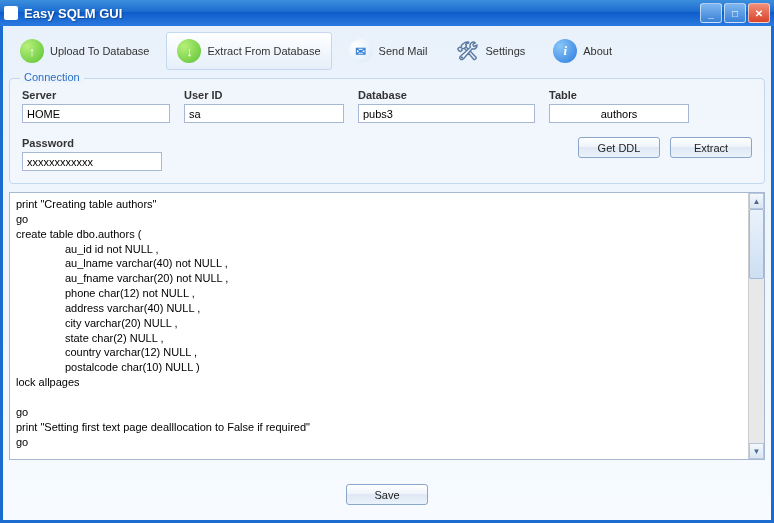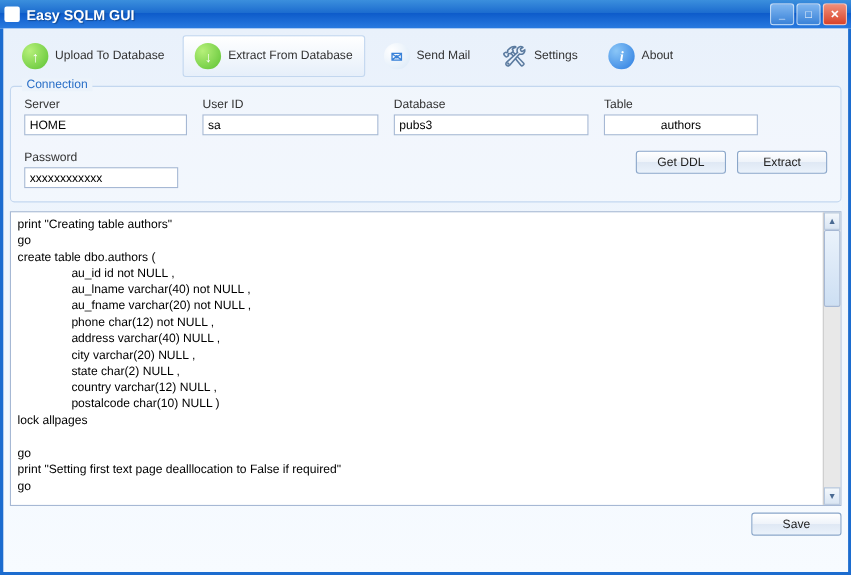--- a/index.html
+++ b/index.html
@@ -25,41 +25,41 @@
 .ticon.down { background: radial-gradient(circle at 30% 30%, #b6f07a, #5cc233); color: #fff; }
 .ticon.mail { background: radial-gradient(circle at 30% 30%, #fff, #d9e8f7); color: #3a82d8; }
 .ticon.settings { background: transparent; color: #5a7a9f; font-size: 18px; }
 .ticon.about { background: radial-gradient(circle at 30% 30%, #8ac6f7, #2a7be0); color: #fff; font-style: italic; font-family: Georgia, serif; }
 
 
 .group { border: 1px solid #c3d7ef; border-radius: 4px; padding: 10px 12px 12px; position: relative; margin-bottom: 8px; background: rgba(255,255,255,0.3); }
 .group-title { position: absolute; top: -8px; left: 10px; padding: 0 4px; color: #2a6fc7; background: #ecf3fb; font-size: 11px; }
 .row { display: flex; gap: 14px; }
 .field { display: flex; flex-direction: column; gap: 3px; }
-.field label { color: #333; font-size: 11px; }
+.field label { color: #333; font-size: 11px; font-weight: bold; }
 .field input { border: 1px solid #a6b8d4; padding: 2px 4px; font-size: 11px; height: 19px; background: #fff; }
 .row1 .field:nth-child(1) input { width: 148px; }
 .row1 .field:nth-child(2) input { width: 160px; }
 .row1 .field:nth-child(3) input { width: 177px; }
 .row1 .field:nth-child(4) input { width: 140px; text-align: center; }
 .row2 { margin-top: 14px; align-items: flex-start; }
 .row2 .field input { width: 140px; }
 .btnrow { margin-left: auto; display: flex; gap: 10px; }
 .btn { width: 82px; height: 21px; border: 1px solid #8aa6c9; background: linear-gradient(to bottom, #fff 0%, #eef3fa 49%, #dfe8f4 50%, #eaf2fb 100%); border-radius: 3px; font-size: 11px; cursor: pointer; display: flex; align-items: center; justify-content: center; color: #222; }
 
 
 .output-wrap { display: flex; border: 1px solid #a6b8d4; background: #fff; height: 268px; }
 .output { flex: 1; padding: 4px 6px; font-size: 11px; line-height: 1.35; white-space: pre; overflow: hidden; font-family: Tahoma, Arial, sans-serif; }
 .scrollbar { width: 16px; background: #e8e8e8; border-left: 1px solid #ccc; display: flex; flex-direction: column; }
 .sb-btn { height: 16px; background: linear-gradient(to bottom, #f4f8fc, #d9e5f3); border: 1px solid #b5c7df; display: flex; align-items: center; justify-content: center; font-size: 8px; color: #4a6a92; cursor: pointer; }
 .sb-track { flex: 1; position: relative; }
 .sb-thumb { position: absolute; top: 0; left: 0; right: 0; height: 70px; background: linear-gradient(to bottom, #eaf2fb, #cddff3); border: 1px solid #a6b8d4; border-radius: 2px; cursor: pointer; }
 
 
-.footer { display: flex; justify-content: flex-end; margin-top: 6px; }
+.footer { display: flex; justify-content: center; margin-top: 24px; }
 </style>
 </head>
 <body>
 
 <div class="titlebar">
   <div class="titlebar-icon"></div>
   <div class="titlebar-text">Easy SQLM GUI</div>
   <div class="winbtn min">_</div>
   <div class="winbtn max">□</div>
   <div class="winbtn close">✕</div>

